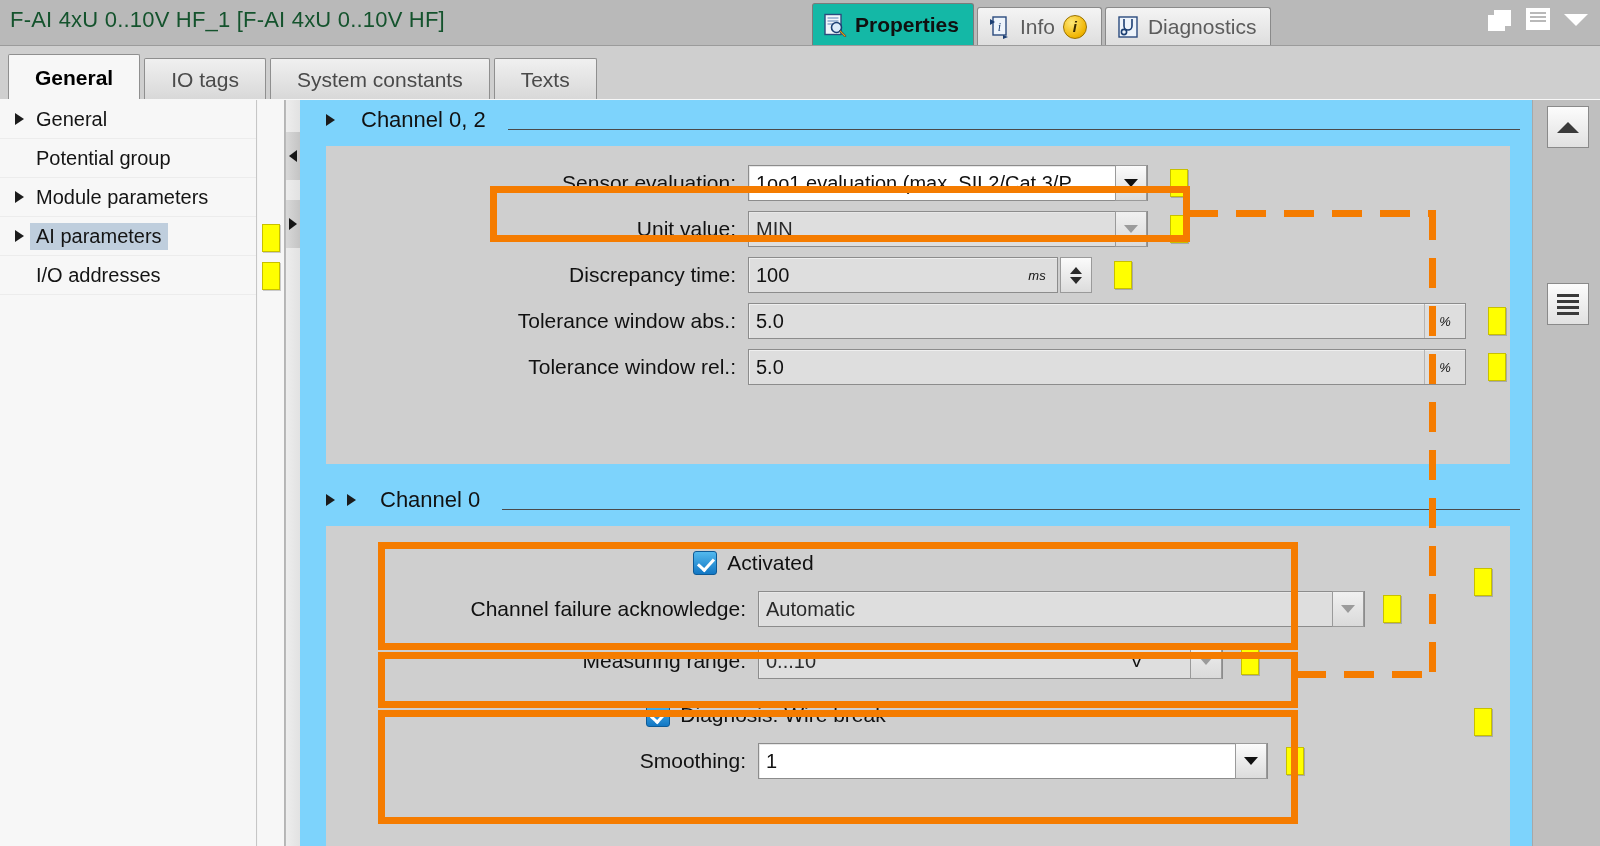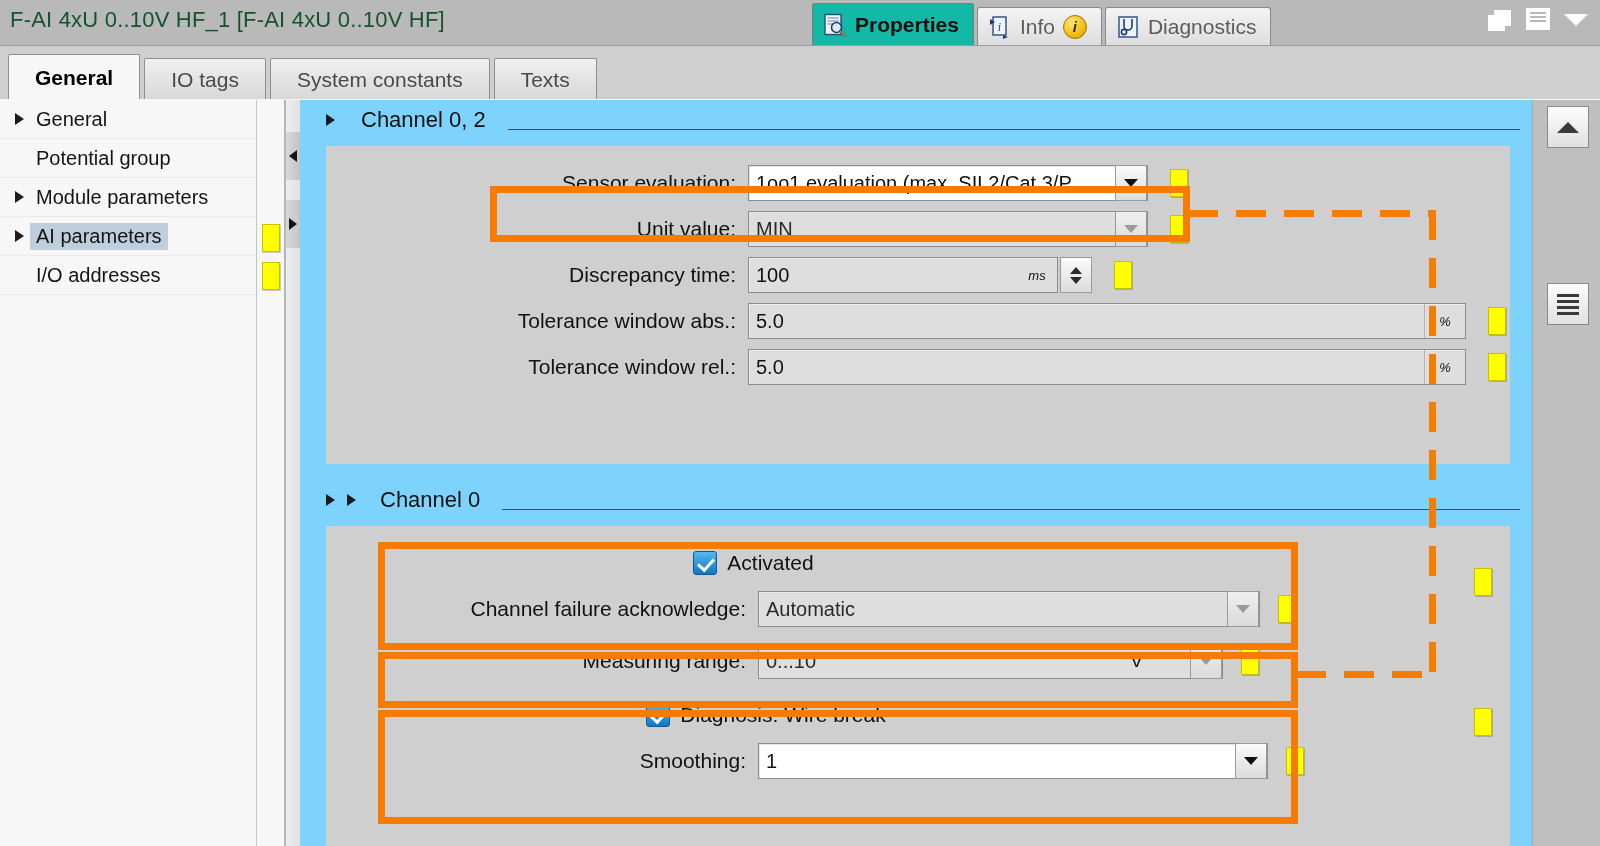--- a/index.html
+++ b/index.html
@@ -401,21 +401,21 @@
 
         <div class="frow">
           <div class="cbrow" style="width:855px">
             <span class="cb"></span>
             <span class="cblabel">Activated</span>
           </div>
         </div>
 
         <div class="frow">
           <div class="flabel" style="width:420px">Channel failure acknowledge:</div>
-          <div class="ctl select disabled" style="width:502px">
+          <div class="ctl select disabled" style="width:607px">
             <span class="val">Automatic</span>
             <span class="dropbtn dis">
                 <i class="caret dis"></i>
               </span>
           </div>
           <div class="chip" style="margin-left:18px"></div>
         </div>
 
         <div class="frow" style="margin-top:6px">
           <div class="flabel" style="width:420px">Measuring range:</div>

